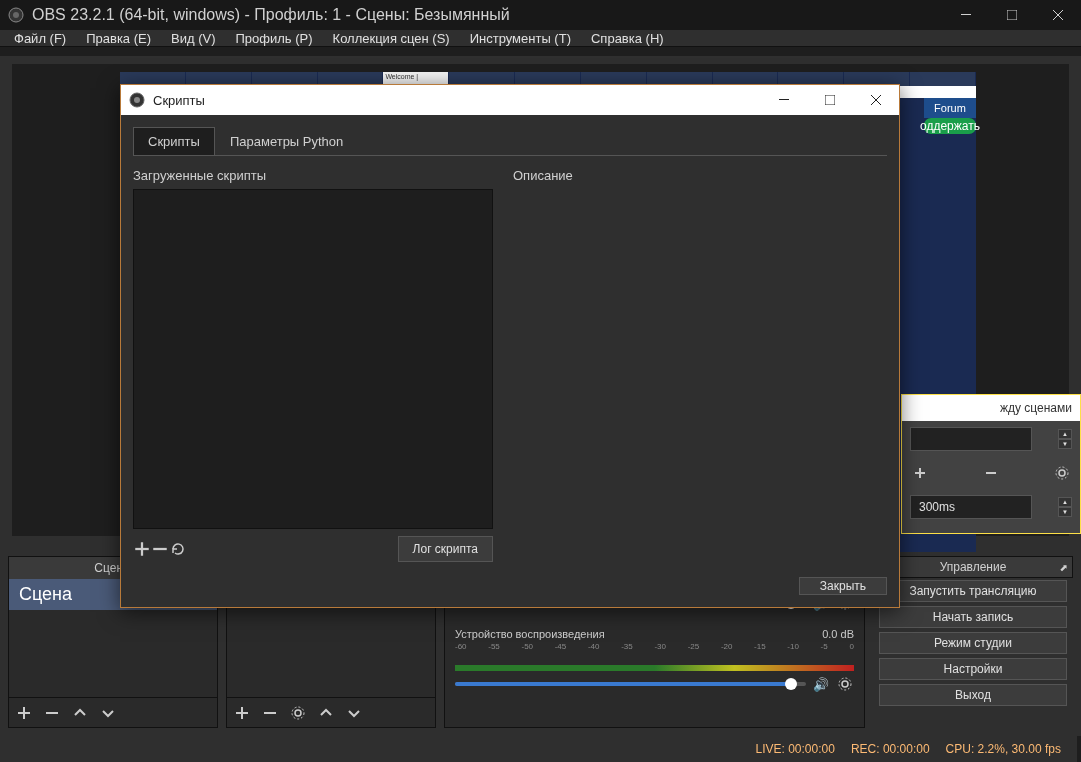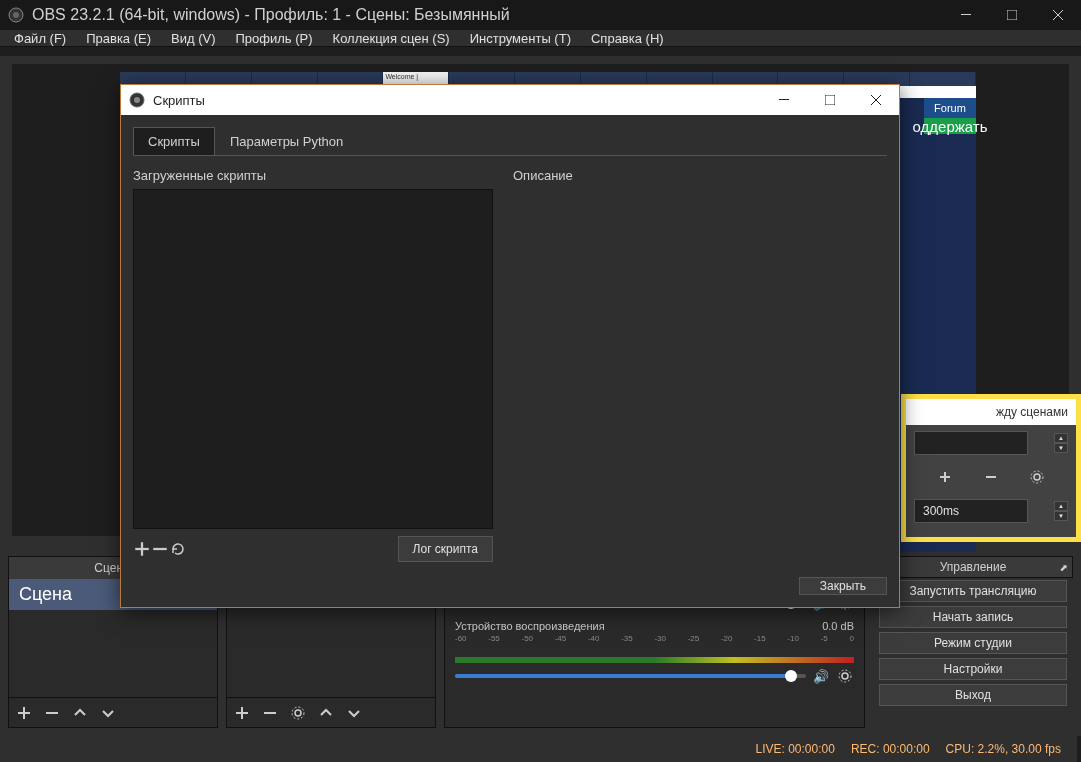--- a/index.html
+++ b/index.html
@@ -21,27 +21,27 @@
 
 
 .preview-area { position: absolute; top: 8px; left: 12px; right: 12px; bottom: 200px; background: #1e1e1e; }
 
 
 .browser-mock { position: absolute; top: 8px; left: 108px; width: 856px; height: 480px; background: #1a2a52; }
 .browser-tabs { height: 14px; background: #2a3a5a; display: flex; }
 .browser-tab { flex: 1; height: 14px; border-right: 1px solid #1a2a52; font-size: 7px; color: #aaa; padding: 1px 2px; overflow: hidden; white-space: nowrap; }
 .browser-tab.active { background: #f5f5f5; color: #333; }
 .forum-btn { position: absolute; top: 26px; right: 0; width: 52px; height: 20px; background: #1e4d8c; color: #fff; font-size: 11px; display: flex; align-items: center; justify-content: center; }
-.support-btn { position: absolute; top: 46px; right: 0; width: 52px; height: 16px; background: #1a9e4a; color: #fff; font-size: 15px; display: flex; align-items: center; justify-content: center; }
+.support-btn { position: absolute; top: 46px; right: 0; width: 52px; height: 16px; background: #1a9e4a; color: #fff; font-size: 12px; display: flex; align-items: center; justify-content: center; border-radius: 7px; }
 .browser-bar { position: absolute; top: 14px; left: 0; right: 0; height: 12px; background: #fff; }
 
 
-.side-panel { position: absolute; top: 338px; right: 0; width: 180px; background: #424242; border: 5px solid #fde047; padding-bottom: 8px; }
+.side-panel { position: absolute; top: 338px; right: 0; width: 180px; background: #424242; border: 1px solid #fde047; padding-bottom: 8px; }
 .side-panel-header { height: 26px; background: #fff; color: #333; display: flex; align-items: center; padding: 0 8px; font-size: 12px; justify-content: flex-end; }
-.side-panel-row { display: flex; align-items: center; justify-content: center; padding: 6px 8px; gap: 26px; }
+.side-panel-row { display: flex; align-items: center; justify-content: space-between; padding: 6px 8px; gap: 26px; }
 .side-panel-input { background: #222; border: 1px solid #555; height: 24px; display: flex; align-items: center; padding: 0 8px; color: #e0e0e0; font-size: 12px; }
 .spinner-btns { display: flex; flex-direction: column; }
 .spinner-btns div { width: 14px; height: 10px; background: #333; border: 1px solid #555; display: flex; align-items: center; justify-content: center; font-size: 6px; }
 .icon-btn-sm { width: 20px; height: 20px; display: flex; align-items: center; justify-content: center; color: #ccc; cursor: pointer; }
 
 
 .bottom-panels { position: absolute; bottom: 0; left: 0; right: 0; height: 180px; background: #2f2f2f; display: flex; gap: 8px; padding: 0 8px 8px 8px; }
 .panel { background: #2a2a2a; border: 1px solid #111; display: flex; flex-direction: column; }
 .panel-header { height: 22px; background: #3a3a3a; display: flex; align-items: center; justify-content: center; font-size: 12px; color: #d0d0d0; position: relative; }
 .panel-header .pop { position: absolute; right: 4px; font-size: 10px; }
@@ -53,21 +53,21 @@
 .sources-panel { width: 210px; }
 .mixer-panel { flex: 1; }
 .controls-panel { width: 200px; }
 
 .scene-item { padding: 5px 10px; font-size: 18px; background: #4a5a78; color: #fff; }
 .source-item { padding: 4px 10px; font-size: 12px; display: flex; align-items: center; justify-content: space-between; }
 .source-item .eyes { display: flex; gap: 6px; color: #ccc; }
 
 
 .mixer-track { padding: 4px 10px; }
-.mixer-track .track-header { display: flex; justify-content: space-between; font-size: 11px; color: #ccc; margin-bottom: 2px; }
+.mixer-track .track-header { display: flex; justify-content: space-between; font-size: 11px; color: #ccc; margin-bottom: 2px; margin-top: 8px; }
 .mixer-meter { height: 6px; background: #1a1a1a; position: relative; margin-bottom: 4px; overflow: hidden; }
 .mixer-meter-fill { position: absolute; left: 0; top: 0; bottom: 0; background: linear-gradient(to right, #2a7a2a 0%, #2a7a2a 50%, #c0c020 70%, #c02020 100%); }
 .mixer-scale { display: flex; justify-content: space-between; font-size: 8px; color: #888; margin-bottom: 14px; }
 .mixer-controls { display: flex; align-items: center; gap: 6px; }
 .mixer-slider { flex: 1; height: 4px; background: #555; position: relative; border-radius: 2px; }
 .mixer-slider-fill { position: absolute; left: 0; top: 0; bottom: 0; background: #3a7ad0; border-radius: 2px; }
 .mixer-slider-thumb { position: absolute; width: 12px; height: 12px; background: #fff; border-radius: 50%; top: -4px; }
 
 
 .control-btn { height: 22px; margin: 2px 6px; background: #3c3c3c; border: 1px solid #555; display: flex; align-items: center; justify-content: center; font-size: 12px; color: #e0e0e0; cursor: pointer; }

